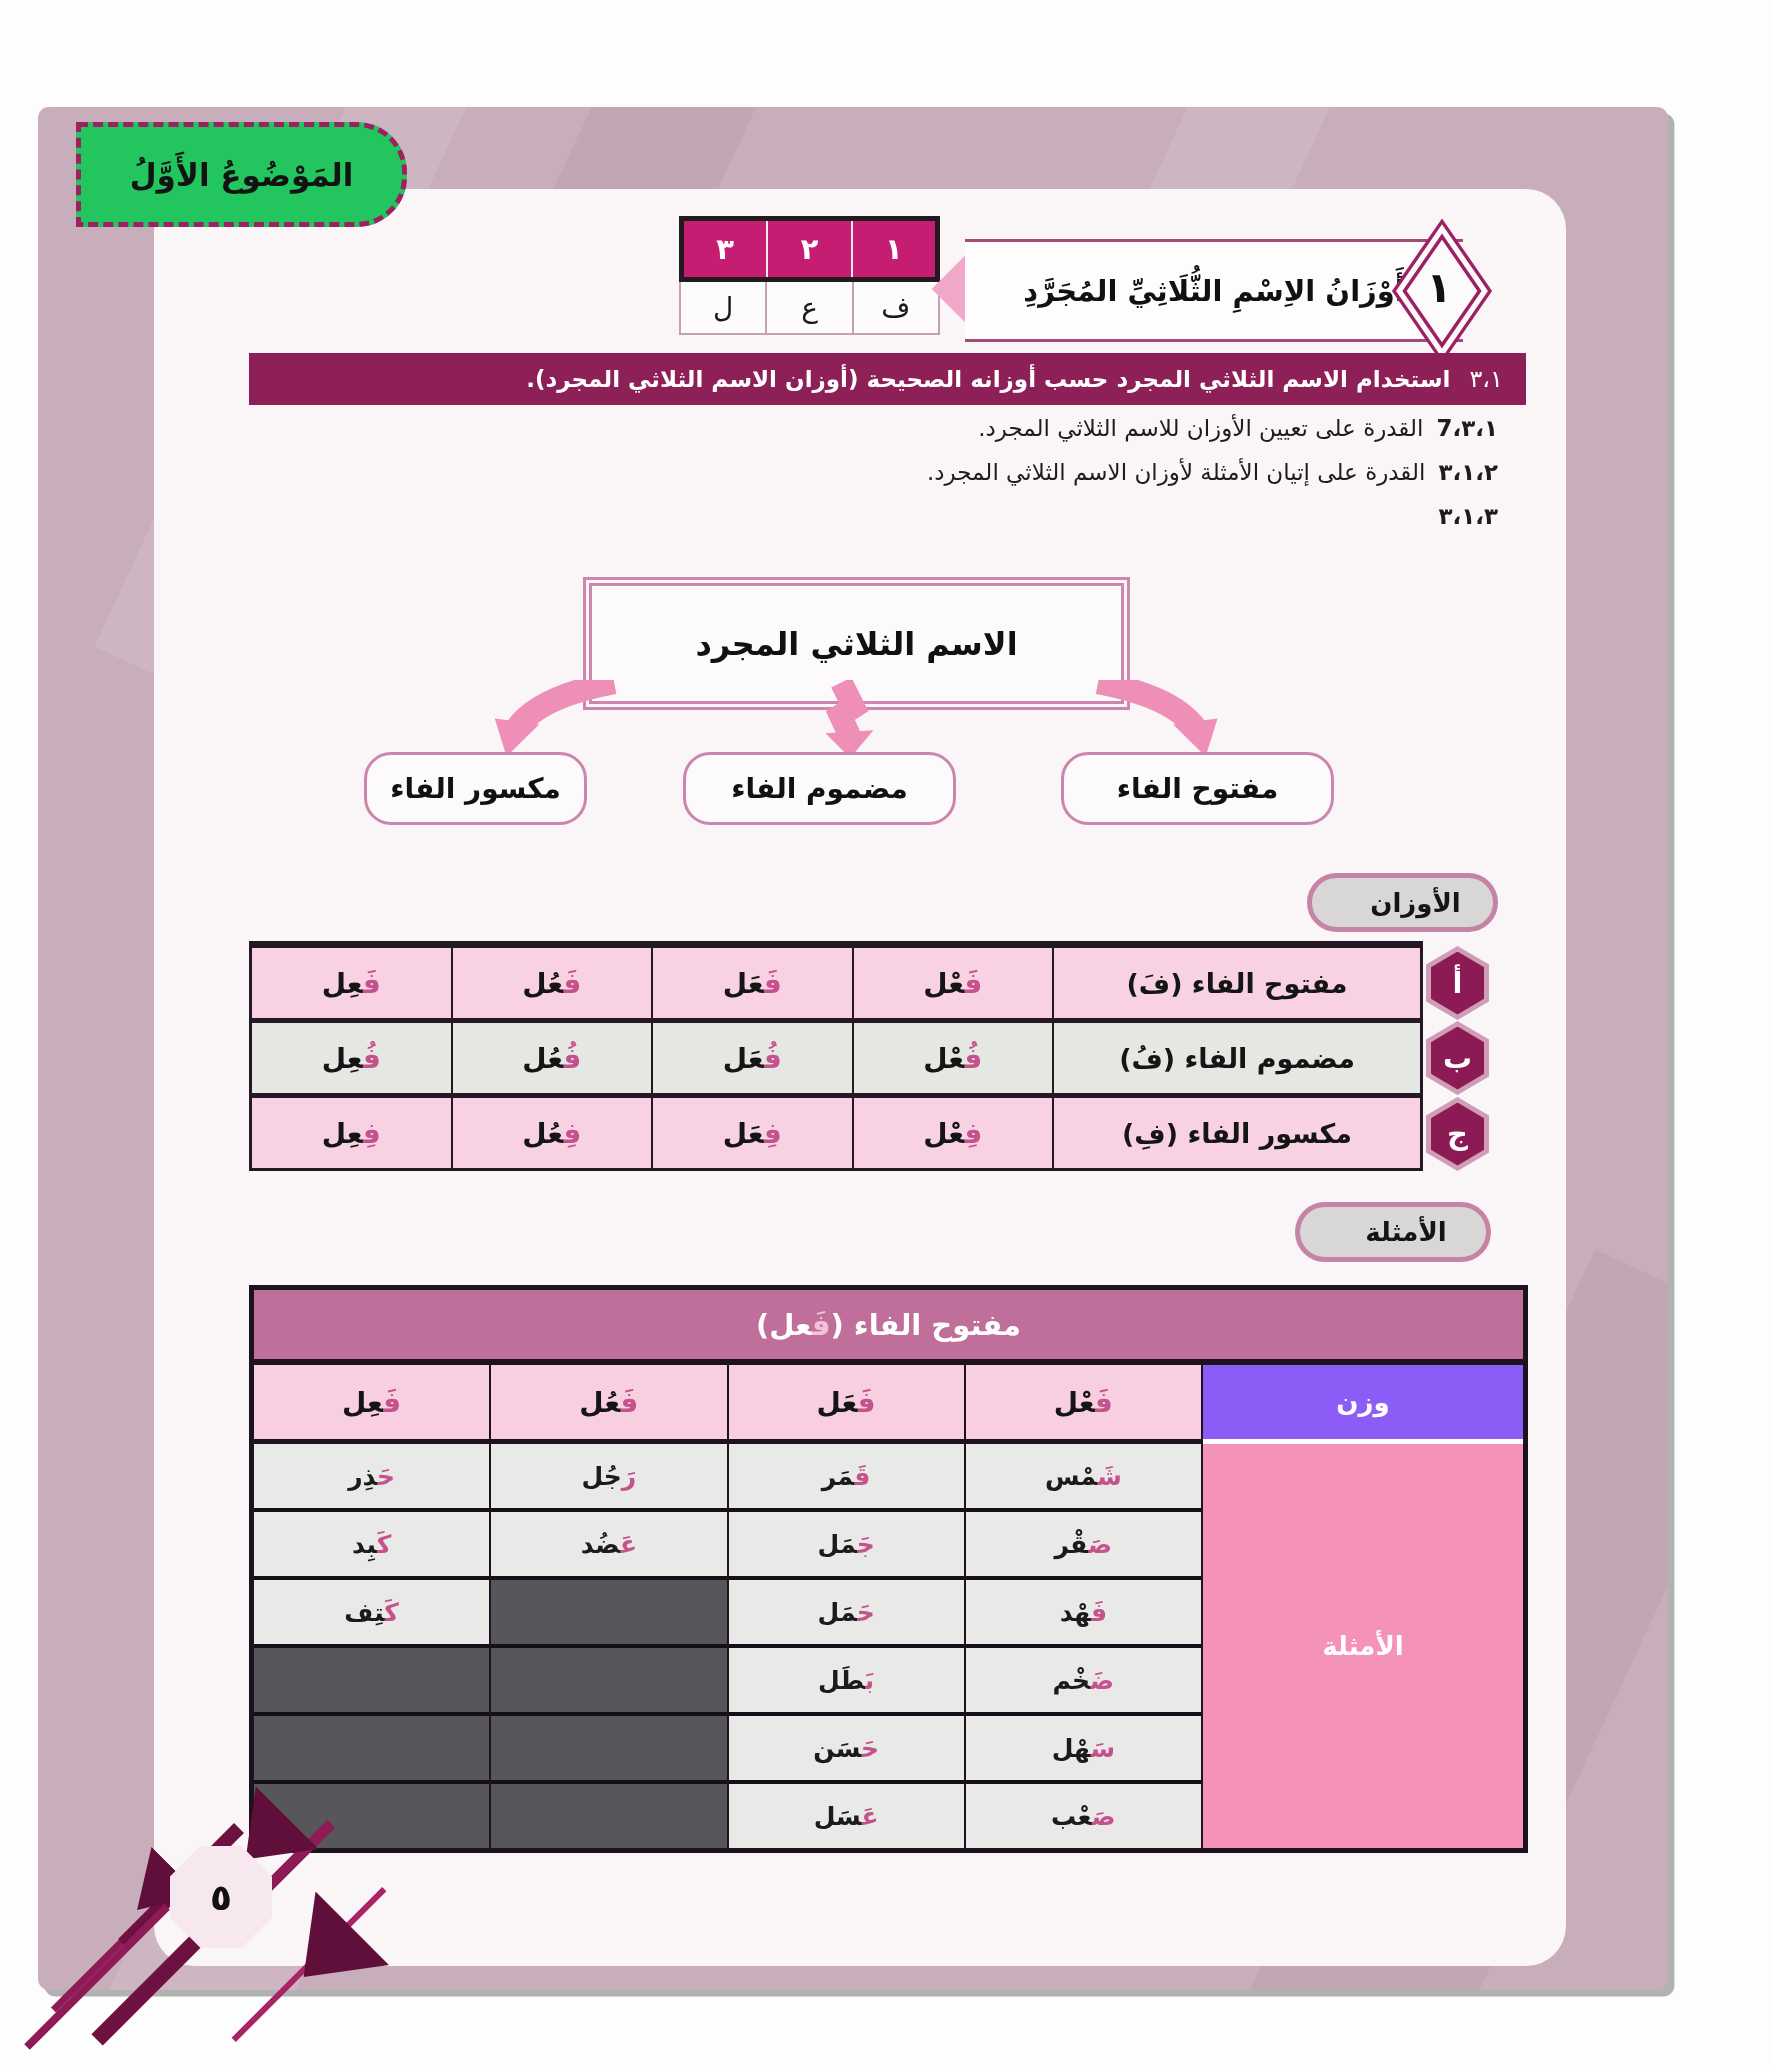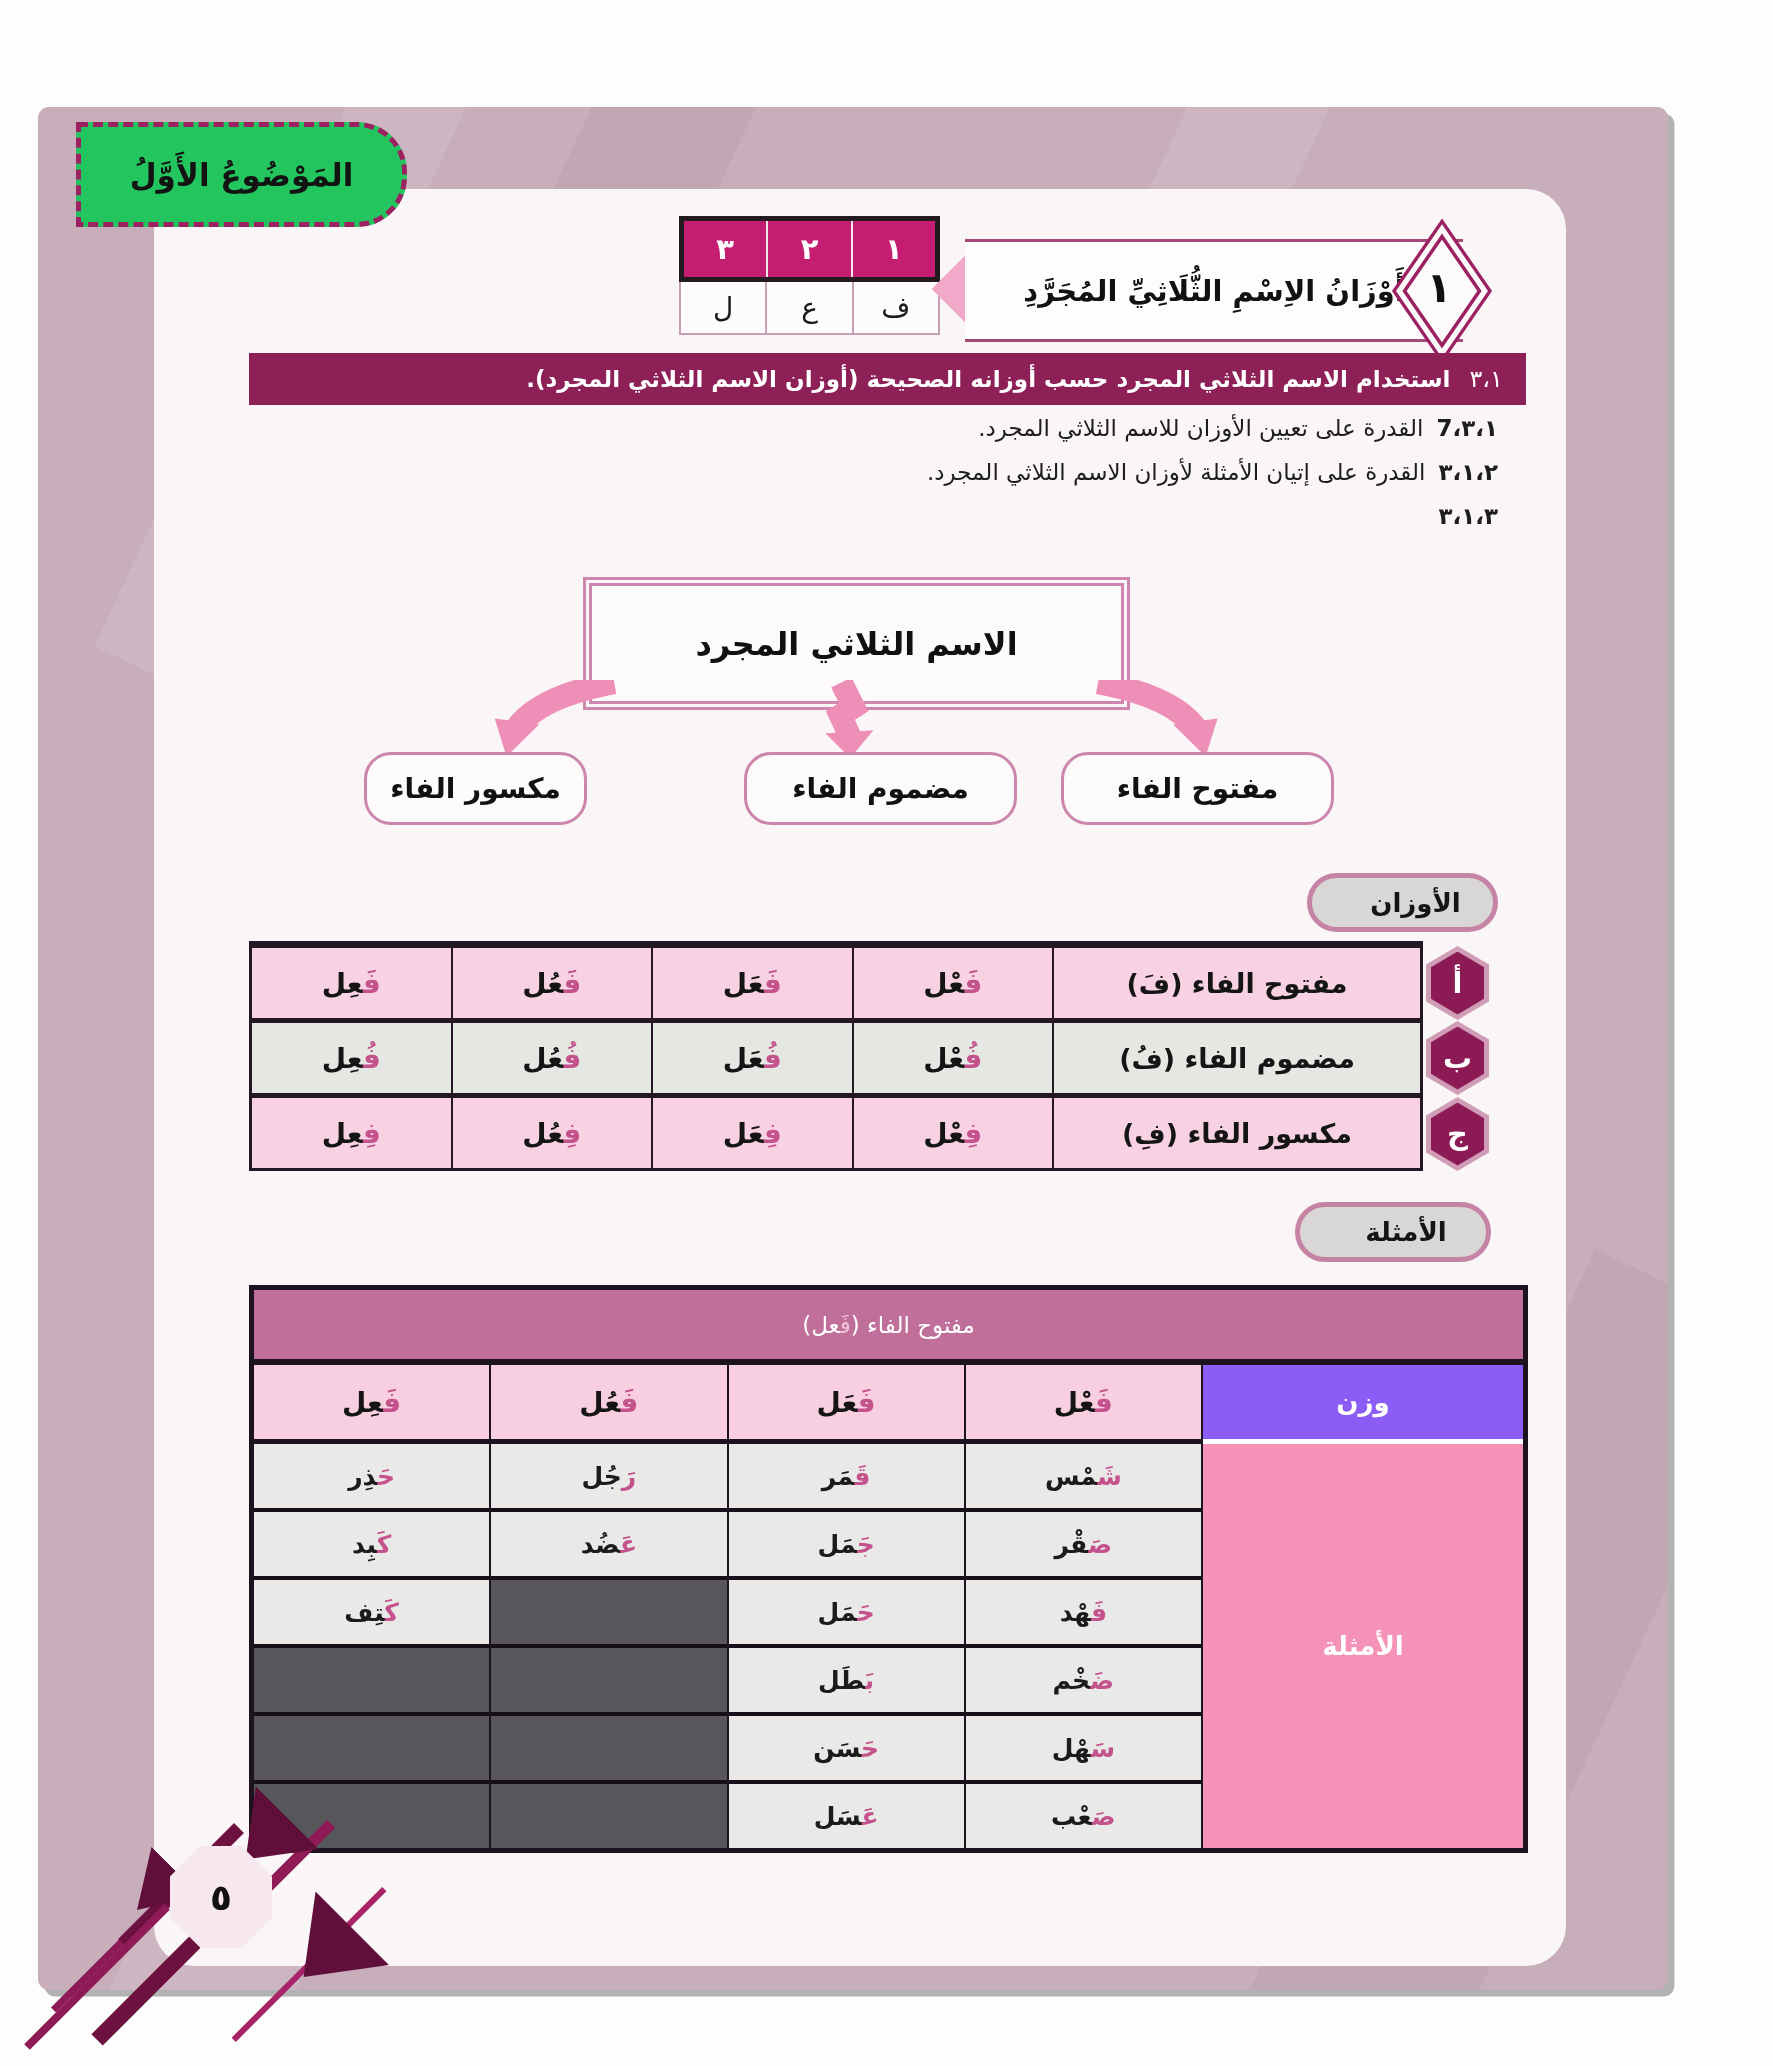--- a/index.html
+++ b/index.html
@@ -73,21 +73,21 @@
   .hex{position:absolute;left:1427px;width:63px;height:74px;background:#cf9db5;
        clip-path:polygon(50% 0,100% 25%,100% 75%,50% 100%,0 75%,0 25%);
        display:flex;align-items:center;justify-content:center;}
   .hex .in{width:53px;height:63px;background:#8c1a55;clip-path:polygon(50% 0,100% 25%,100% 75%,50% 100%,0 75%,0 25%);
        display:flex;align-items:center;justify-content:center;}
   .hex .in span{color:#fff;font-size:29px;font-weight:bold;}
   
   .etable{position:absolute;left:250px;top:1285px;width:1269px;border:5px solid #1d131f;background:#1d131f;}
   .etitle{height:69px;background:#bf6f99;border-bottom:6px solid #1d131f;
           display:flex;align-items:center;justify-content:center;}
-  .etitle span{color:#ffffff;font-size:23px;font-weight:normal;}
+  .etitle span{color:#ffffff;font-size:29px;font-weight:bold;}
   .etitle .tf{color:#f2c3d8;}
   .ebody{display:flex;}
   .ecol{display:flex;flex-direction:column;flex:1;}
   .ecol:not(:first-child){border-right:2.5px solid #1d131f;}
   .ecol-weight{width:320px;flex:none;display:flex;flex-direction:column;}
   .whead{height:74px;background:#8b5cf6;border-bottom:5px solid #ffffff;
          display:flex;align-items:center;justify-content:center;}
   .whead span{color:#fff;font-size:26px;font-weight:bold;}
   .wbody{flex:1;background:#f492b8;display:flex;align-items:center;justify-content:center;}
   .wbody span{color:#fff;font-size:26px;font-weight:bold;}
@@ -174,21 +174,21 @@
     <path d="M1100,5 L1125,55 L1098,72 L1118,115" fill="none" stroke="#ee8fb8" stroke-width="46" stroke-linejoin="miter"></path>
     <polygon points="1068,108 1165,102 1118,158" fill="#ee8fb8"></polygon>
     <path d="M1620,5 Q1780,35 1822,105" fill="none" stroke="#ee8fb8" stroke-width="48"></path>
     <polygon points="1772,90 1862,78 1838,155" fill="#ee8fb8"></polygon>
     <path d="M640,5 Q480,35 438,105" fill="none" stroke="#ee8fb8" stroke-width="48"></path>
     <polygon points="488,90 398,78 422,155" fill="#ee8fb8"></polygon>
   </svg>
   <div class="d-child" style="left:1062px;width:273px;">
     <span>مفتوح الفاء</span>
   </div>
-  <div class="d-child" style="left:745px;width:273px;">
+  <div class="d-child" style="left:684px;width:273px;">
     <span>مضموم الفاء</span>
   </div>
   <div class="d-child" style="left:365px;width:223px;">
     <span>مكسور الفاء</span>
   </div>
 
   <div class="pill" style="left:1308px;top:873px;width:181px;height:49px;">
     <span>الأوزان</span>
   </div>
 

